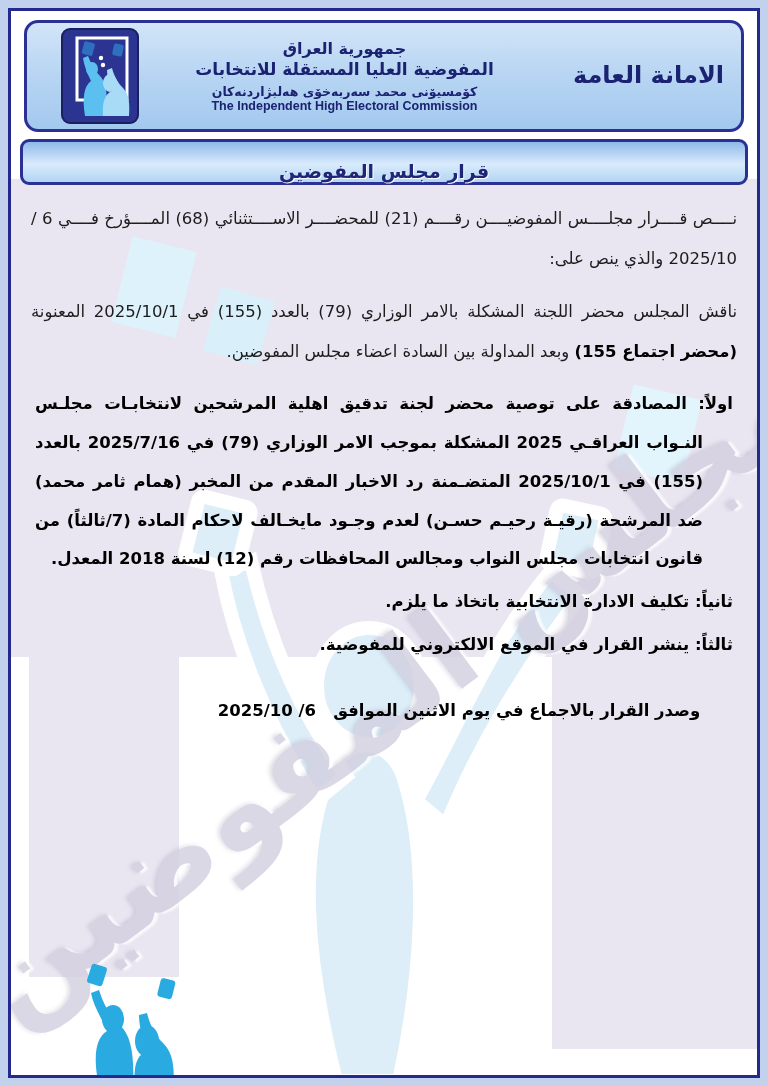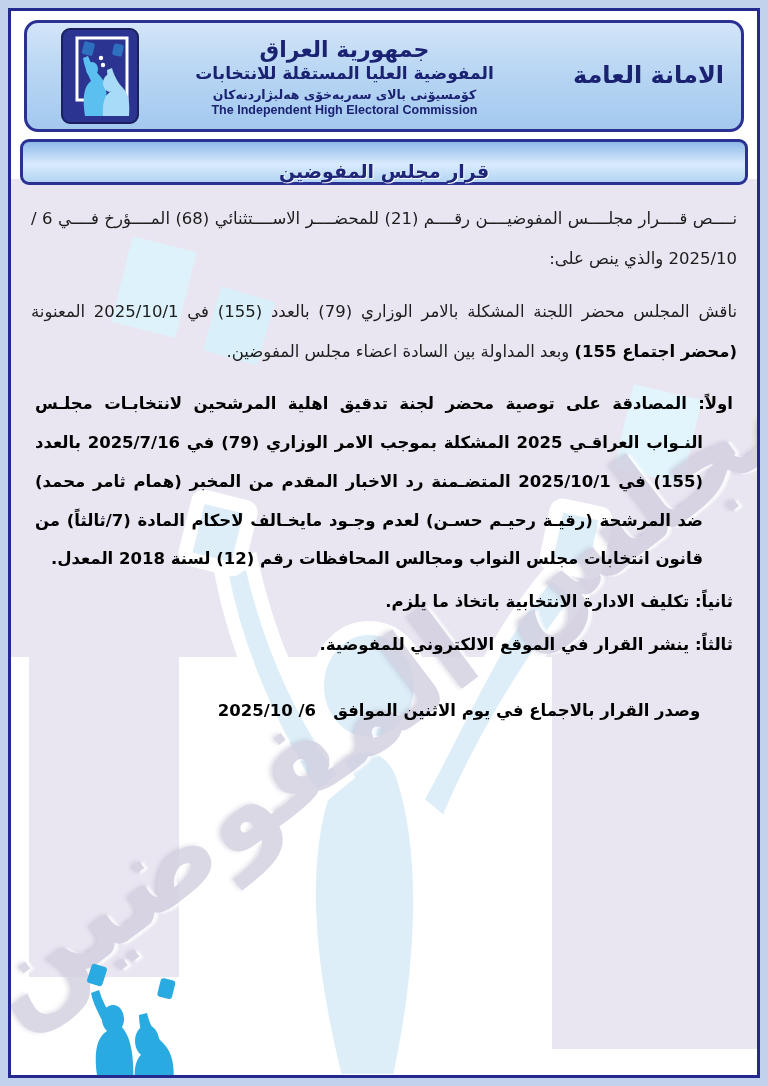--- a/index.html
+++ b/index.html
@@ -39,21 +39,21 @@
   .header-box{
     position:relative;z-index:2;
     margin:9px 13px 0 13px;height:106px;
     border:3px solid #2b3193;border-radius:14px;
     background:linear-gradient(#d3e5f8 0%,#b9d6f3 45%,#a3c9ef 100%);
     display:flex;align-items:center;
     box-shadow:0 2px 0 rgba(255,255,255,.8);
   }
   .logo-wrap{flex:0 0 auto;margin-left:34px;width:78px;height:96px;}
   .hdr-center{flex:1 1 auto;text-align:center;color:#1b2272;line-height:1.25;padding-top:2px;}
-  .hdr-center .l1{font-size:22px;font-weight:bold;}
+  .hdr-center .l1{font-size:16px;font-weight:bold;}
   .hdr-center .l2{font-size:17px;font-weight:bold;}
   .hdr-center .l3{font-size:12.5px;font-weight:bold;margin-top:3px;}
   .hdr-center .l4{font-size:12.5px;font-weight:bold;font-family:"Liberation Sans",sans-serif;}
   .hdr-right{flex:0 0 185px;text-align:center;color:#1b2272;font-weight:bold;font-size:24px;line-height:2.3;padding-left:6px;}
   
   .title-bar{
     position:relative;z-index:2;
     margin:7px 9px 0 9px;height:40px;
     border:3px solid #2b3193;border-radius:9px;
     background:linear-gradient(#8fbae9 0%,#d9ebfc 55%,#b3d5f3 100%);
@@ -146,21 +146,21 @@
         </g>
         <g fill="#ffffff">
           <circle cx="40" cy="30" r="2.2"></circle>
           <circle cx="42" cy="37" r="2.2"></circle>
         </g>
       </svg>
     </div>
     <div class="hdr-center">
       <div class="l1">جمهورية العراق</div>
       <div class="l2">المفوضية العليا المستقلة للانتخابات</div>
-      <div class="l3">كۆمسيۆنی بالای سەربەخۆی هەلبژاردنەكان</div>
+      <div class="l3">كۆمسيۆنی محمد سەربەخۆی هەلبژاردنەكان</div>
       <div class="l4">The Independent High Electoral Commission</div>
     </div>
     <div class="hdr-right">
       <div>الامانة العامة</div>
     </div>
   </div>
 
   <div class="title-bar">
     <span>قرار مجلس المفوضين</span>
   </div>

